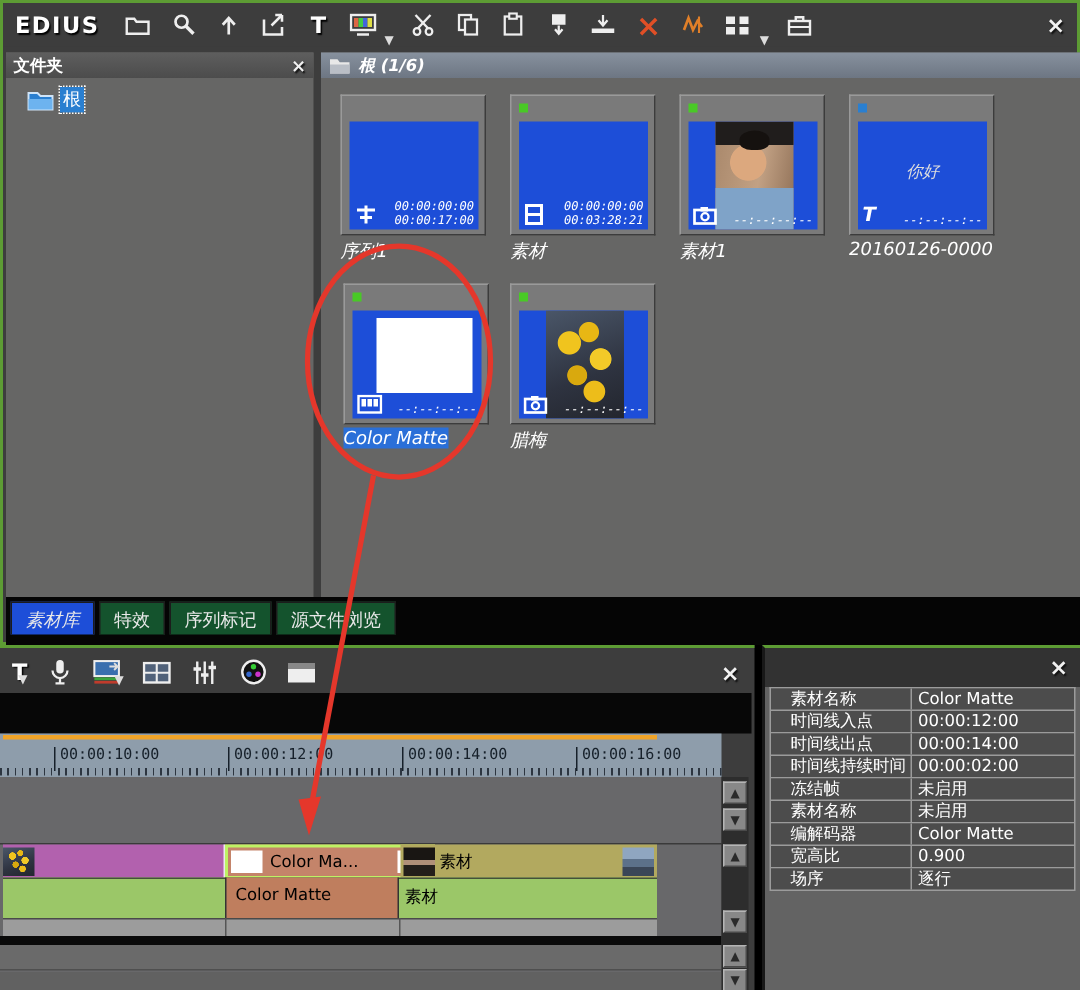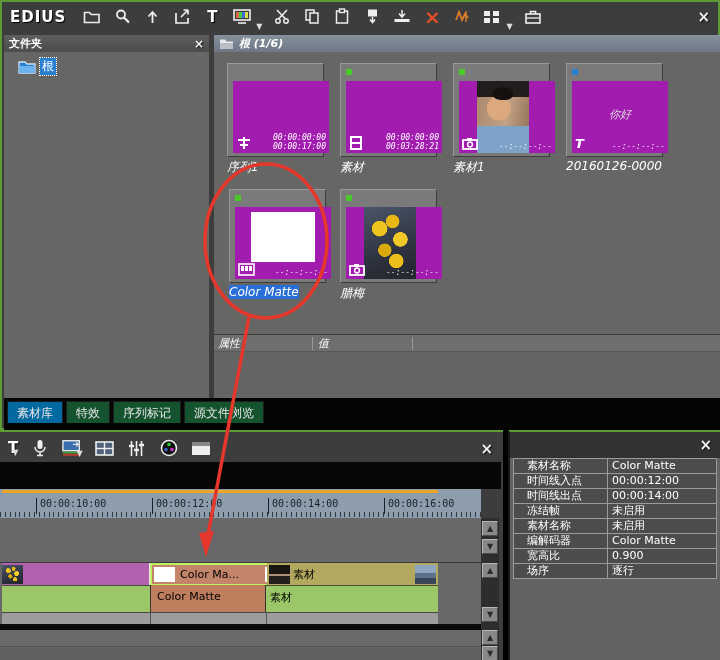--- a/index.html
+++ b/index.html
@@ -37,22 +37,22 @@
                 outline:1px dotted #fff; }
 
   #bin-panel { left:212px; top:33px; width:506px; height:363px; background:#666665;font-style:italic; }
   #bin-hdr { background:linear-gradient(#87919e,#6d7683); display:flex; gap:5px; }
   #bin-body { position:absolute; left:0; top:17px; right:0; bottom:0; }
 
   
   .bin-item { position:absolute; width:97px; }
   .thumb-frame { position:relative; width:97px; height:94px; background:#7a7a7a;
                  border:1px solid; border-color:#9a9a9a #3c3c3c #3c3c3c #9a9a9a; }
-  .thumb-img { position:absolute; left:5px; top:17px; width:96px; height:72px;
-               background:#a21caf; overflow:hidden; }
+  .thumb-img { position:absolute; left:5px; top:17px; width:86px; height:72px;
+               background:#1d4ed8; overflow:hidden; }
   .dot { position:absolute; left:5px; top:5px; width:6px; height:6px; }
   .dot.green { background:#49c926; } .dot.blue { background:#2a7fd0; }
   .tc { position:absolute; right:3px; bottom:2px; color:#fff; text-align:right;
         font-family:"DejaVu Sans Mono","Liberation Mono",monospace;
         font-size:8px; line-height:9px; }
   .clip-ic { position:absolute; left:3px; bottom:3px; }
   .bin-label { margin-top:2px; color:#fff; font-size:12px; white-space:nowrap; }
   .bin-label .sel { background:#2a6fd8; }
   .preview-text { position:absolute; left:0; right:0; top:26px; text-align:center;
                   color:#ddd; font-size:11px; }
@@ -83,21 +83,21 @@
                position:relative; color:#fff; font-size:11px; }
   #prop-cols span { position:absolute; top:1px; }
   .col-div { position:absolute; top:2px; width:1px; height:13px; background:#9a9a9a; }
   #prop-empty { height:43px; background:#646464; }
 
   
   #tab-bar { left:2px; top:396px; width:716px; height:32px; background:#050505;
              display:flex; align-items:flex-start; padding:3px 0 0 3px; gap:3px; }
   .tab { height:22px; padding:3px 9px 0; font-size:12px; color:#e8e8e8;
          background:#14532d; border:1px solid #1c1c1c; border-bottom:none; }
-  .tab.active { background:#0369a1; }
+  .tab.active { background:#1d4ed8;font-style:italic; }
 
   
   #win-tl { left:0; top:430px; width:503px; height:230px; background:#3d3d3d;
             border-top:2px solid #5d9c34; }
   #tl-toolbar { position:absolute; left:0; top:2px; width:100%; height:28px;
                 display:flex; align-items:center; gap:12px; padding:0 8px; }
   #tl-close { position:absolute; right:10px; top:8px; }
   #tl-black { position:absolute; left:0; top:30px; width:501px; height:27px; background:#070707; }
   #ruler { position:absolute; left:0; top:57px; width:481px; height:29px; background:#8e9dab; }
   #ruler-orange { position:absolute; left:2px; top:1px; width:436px; height:3px; background:#f0a428; }
@@ -380,29 +380,20 @@
                 <circle cx="8" cy="7.5" r="2.4" fill="none" stroke="#fff" stroke-width="1.5"></circle>
                 </svg>
               <div class="tc">
                   <div>--:--:--:--</div>
                 </div>
             </div>
           </div>
           <div class="bin-label">腊梅</div>
         </div>
 
-        <div id="prop-strip">
-          <div id="prop-cols">
-            <span style="left:4px;">属性</span>
-            <span style="left:104px;">值</span>
-            <div class="col-div" style="left:98px;"></div>
-            <div class="col-div" style="left:198px;"></div>
-          </div>
-          <div id="prop-empty"></div>
-        </div>
       </div>
     </div>
 
     <div id="tab-bar" class="abs">
       <span class="tab active">素材库</span>
       <span class="tab">特效</span>
       <span class="tab">序列标记</span>
       <span class="tab">源文件浏览</span>
     </div>
   </div>
@@ -535,20 +526,24 @@
         </div>
       <div class="prow">
           <div class="pl">时间线入点</div>
           <div class="pv">00:00:12:00</div>
         </div>
       <div class="prow">
           <div class="pl">时间线出点</div>
           <div class="pv">00:00:14:00</div>
         </div>
       <div class="prow">
+          <div class="pl">时间线持续时间</div>
+          <div class="pv">00:00:02:00</div>
+        </div>
+      <div class="prow">
           <div class="pl">冻结帧</div>
           <div class="pv">未启用</div>
         </div>
       <div class="prow">
           <div class="pl">素材名称</div>
           <div class="pv">未启用</div>
         </div>
       <div class="prow">
           <div class="pl">编解码器</div>
           <div class="pv">Color Matte</div>

